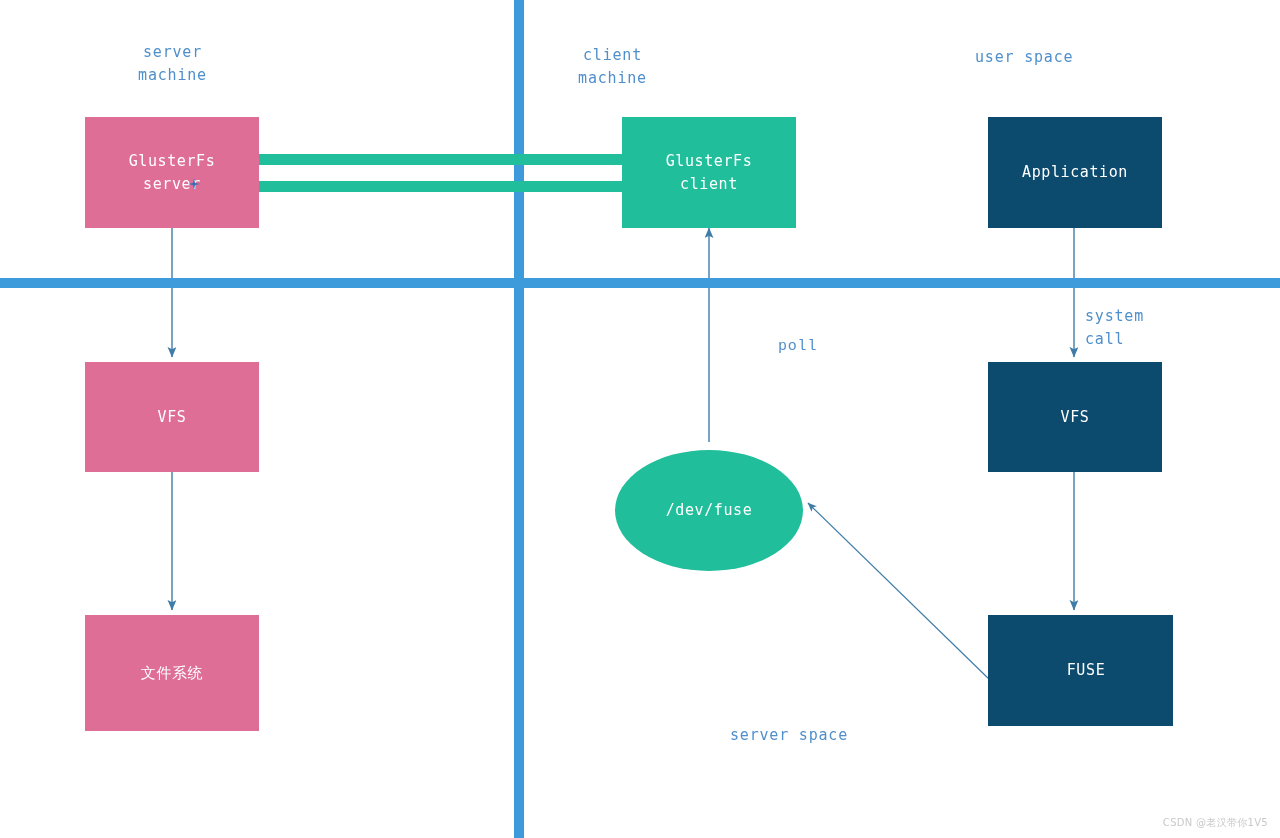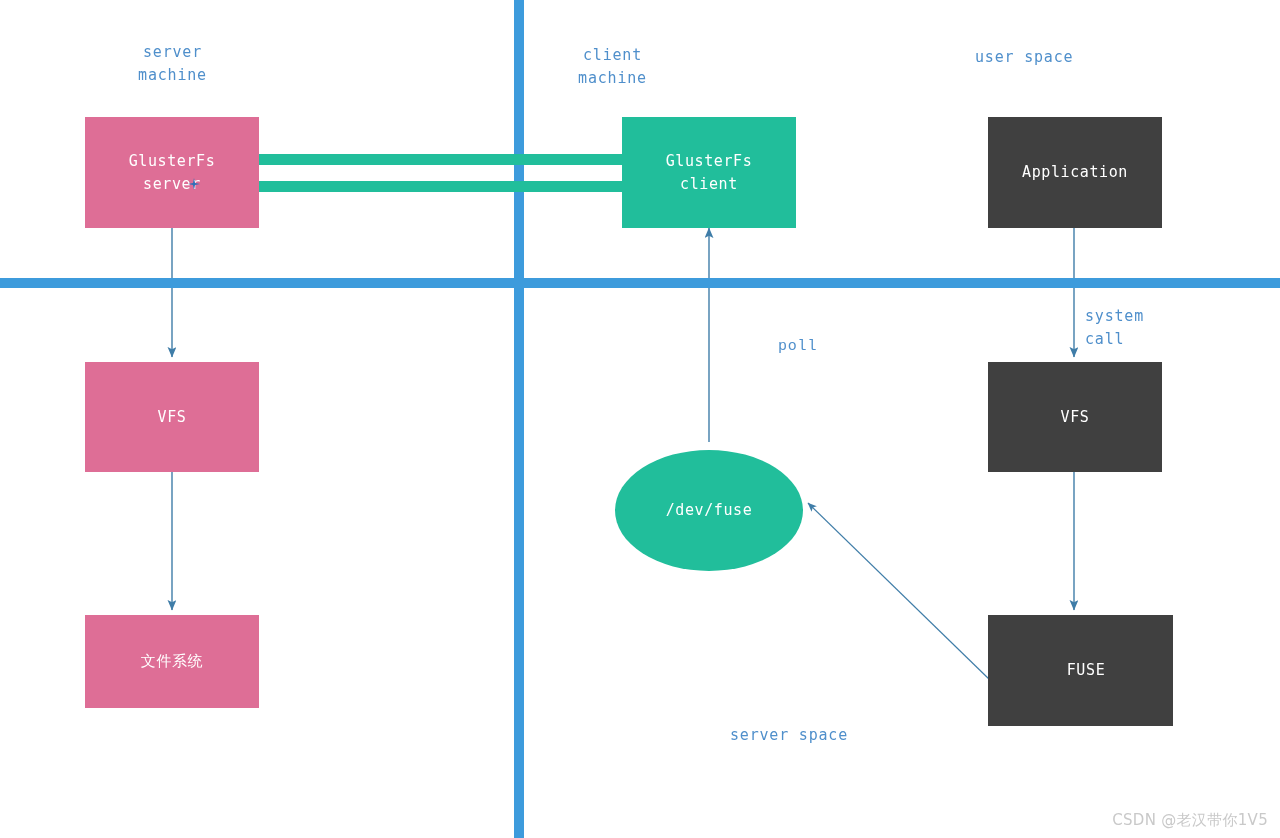--- a/index.html
+++ b/index.html
@@ -66,40 +66,40 @@
     justify-content: center;
     text-align: center;
     color: #ffffff;
     font-size: 15px;
     line-height: 23px;
     letter-spacing: 0.6px;
     white-space: pre-line;
     font-family: "DejaVu Sans Mono", "Liberation Mono", monospace;
   }
   .node.pink   { background: #DE6E96; }
-  .node.orange { background: #404040; }
+  .node.orange { background: #0c4a6e; }
   .node.green  { background: #21BE9B; }
   .node.ellipse {
     border-radius: 50%;
   }
 
   
   .link-bar {
     position: absolute;
     background: #21BE9B;
     height: 11px;
   }
 
   
   .watermark {
     position: absolute;
     right: 12px;
     bottom: 8px;
     color: #c9c9c9;
-    font-size: 15px;
+    font-size: 10px;
     font-family: "DejaVu Sans", "Liberation Sans", sans-serif;
     letter-spacing: 0.3px;
     white-space: nowrap;
   }
 
   
   .cursor-sparkle {
     position: absolute;
     left: 188px;
     top: 178px;
@@ -151,21 +151,21 @@
 
   <div class="caption" style="left:778px; top:335px; width:90px;font-family:Liberation Mono, monospace;">poll</div>
 
   <div class="caption" style="left:730px; top:724px; width:200px;">server space</div>
 
   <div class="node pink" style="left:85px; top:117px; width:174px; height:111px;">GlusterFs
 server</div>
 
   <div class="node pink" style="left:85px; top:362px; width:174px; height:110px;">VFS</div>
 
-  <div class="node pink" style="left:85px; top:615px; width:174px; height:93px;">文件系统</div>
+  <div class="node pink" style="left:85px; top:615px; width:174px; height:116px;">文件系统</div>
 
   <div class="node green" style="left:622px; top:117px; width:174px; height:111px;">GlusterFs
 client</div>
 
   <div class="node green ellipse" style="left:615px; top:450px; width:188px; height:121px;">/dev/fuse</div>
 
   <div class="node orange" style="left:988px; top:117px; width:174px; height:111px;">Application</div>
 
   <div class="node orange" style="left:988px; top:362px; width:174px; height:110px;">VFS</div>
 

